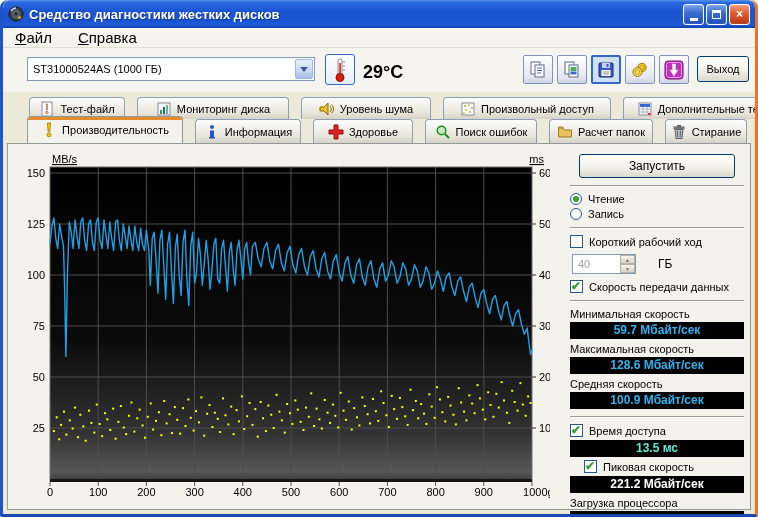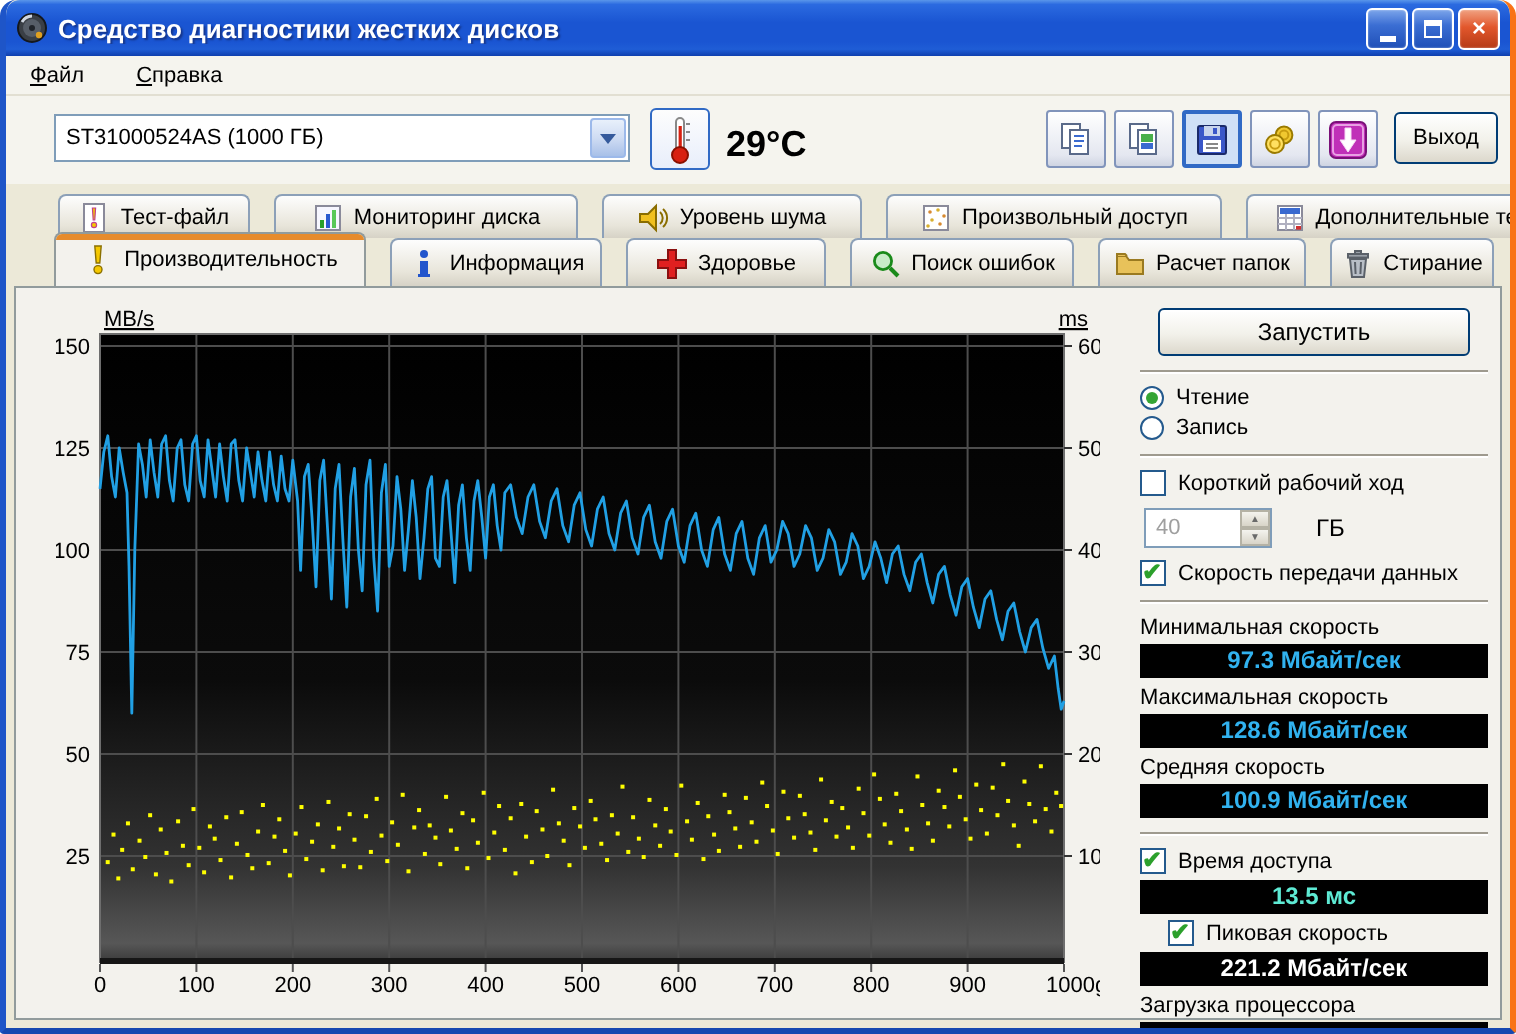--- a/index.html
+++ b/index.html
@@ -30,21 +30,21 @@
     background: linear-gradient(180deg, #7ba4ea 0%, #3b6ed3 40%, #2050b8 100%);
     box-shadow: inset 0 0 1px rgba(255,255,255,.6);
   }
   .win-btn.close { background: linear-gradient(180deg, #f0a080 0%, #e2572c 45%, #b63b16 100%); }
   .glyph-min { width: 8px; height: 3px; background: #fff; margin-top: 10px; }
   .glyph-max { width: 9px; height: 9px; border: 1px solid #fff; border-top-width: 3px; }
 
   
   .menubar {
     height: 20px; background: #f5f4ee; display: flex; align-items: center;
-    padding-left: 8px; gap: 18px; font-size: 11px; color: #000;
+    padding-left: 8px; gap: 18px; font-size: 15px; color: #000;
     border-bottom: 1px solid #e2dfd2;
   }
   .menu-item { padding: 2px 4px; }
   .menu-item:first-letter { text-decoration: underline; }
 
   
   .toolbar { position: relative; height: 44px; background: #f5f4ee; }
   .combo {
     position: absolute; left: 24px; top: 9px; width: 288px; height: 24px;
     background: #fff; border: 1px solid #7f9db9; display: flex; align-items: center;
@@ -642,21 +642,21 @@
         <span class="spin-unit">ГБ</span>
       </div>
 
       <div class="row">
         <span class="cb checked"></span>
         <span>Скорость передачи данных</span>
       </div>
       <div class="sep"></div>
 
       <div class="plabel">Минимальная скорость</div>
-      <div class="valbox c-cyan">97.3 Мбайт/сек</div>
+      <div class="valbox c-cyan">59.7 Мбайт/сек</div>
       <div class="plabel">Максимальная скорость</div>
       <div class="valbox c-cyan">128.6 Мбайт/сек</div>
       <div class="plabel">Средняя скорость</div>
       <div class="valbox c-cyan">100.9 Мбайт/сек</div>
       <div class="sep"></div>
 
       <div class="row">
         <span class="cb checked"></span>
         <span>Время доступа</span>
       </div>

